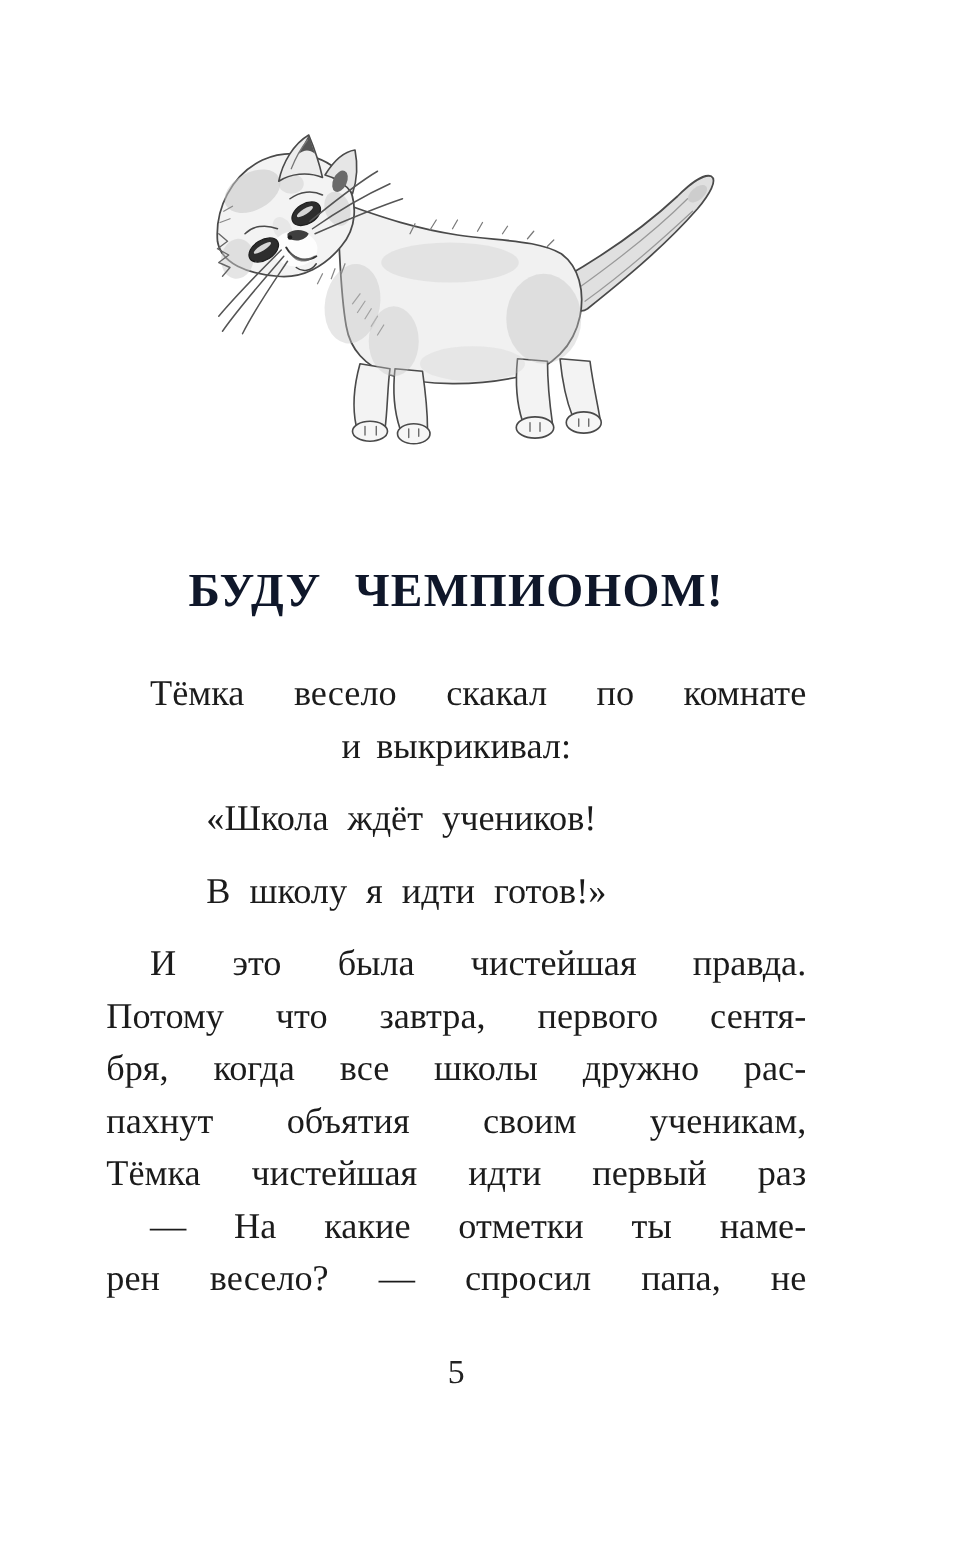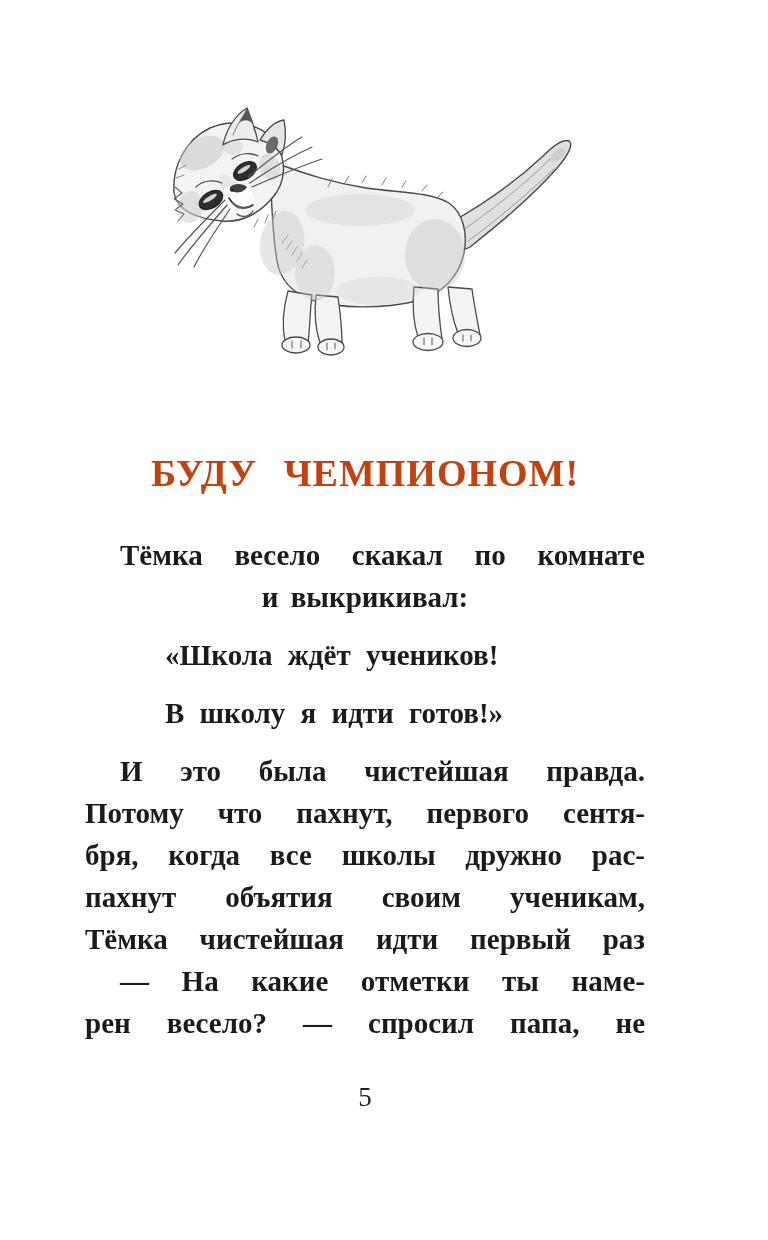--- a/index.html
+++ b/index.html
@@ -29,31 +29,31 @@
     left: 85px;
     top: 452px;
     width: 560px;
     margin: 0;
     text-align: center;
     font-size: 38px;
     line-height: 42px;
     font-weight: bold;
     letter-spacing: 1px;
     word-spacing: 16px;
-    color: #c2410c;
+    color: #0f172a;
   }
   .text-block {
     position: absolute;
     left: 85px;
     top: 534px;
     width: 560px;
     font-size: 29px;
     line-height: 42px;
   }
-  .line { box-sizing: border-box; font-weight: bold; }
+  .line { box-sizing: border-box; }
   .j {
     text-align: justify;
     text-align-last: justify;
     -moz-text-align-last: justify;
     text-justify: inter-word;
   }
   .indent { padding-left: 35px; }
   .left { text-align: center; word-spacing: 5px; }
   .verse-block { margin: 16px 0; }
   .verse { padding-left: 80px; text-align: left; word-spacing: 8px; margin-top: 16px; }
@@ -159,21 +159,21 @@
   <div class="text-block">
     <div class="line j indent">Тёмка весело скакал по комнате</div>
     <div class="line left">и выкрикивал:</div>
 
     <div class="verse-block">
       <div class="line verse">«Школа ждёт учеников!</div>
       <div class="line verse">В школу я идти готов!»</div>
     </div>
 
     <div class="line j indent">И это была чистейшая правда.</div>
-    <div class="line j">Потому что пахнут, первого сентя-</div>
+    <div class="line j">Потому что завтра, первого сентя-</div>
     <div class="line j">бря, когда все школы дружно рас-</div>
     <div class="line j">пахнут объятия своим ученикам,</div>
     <div class="line j">Тёмка чистейшая идти первый раз</div>
     <div class="line j indent">— На какие отметки ты наме-</div>
     <div class="line j">рен весело? — спросил папа, не</div>
   </div>
 
   <div class="page-number">5</div>
 
 </div>

